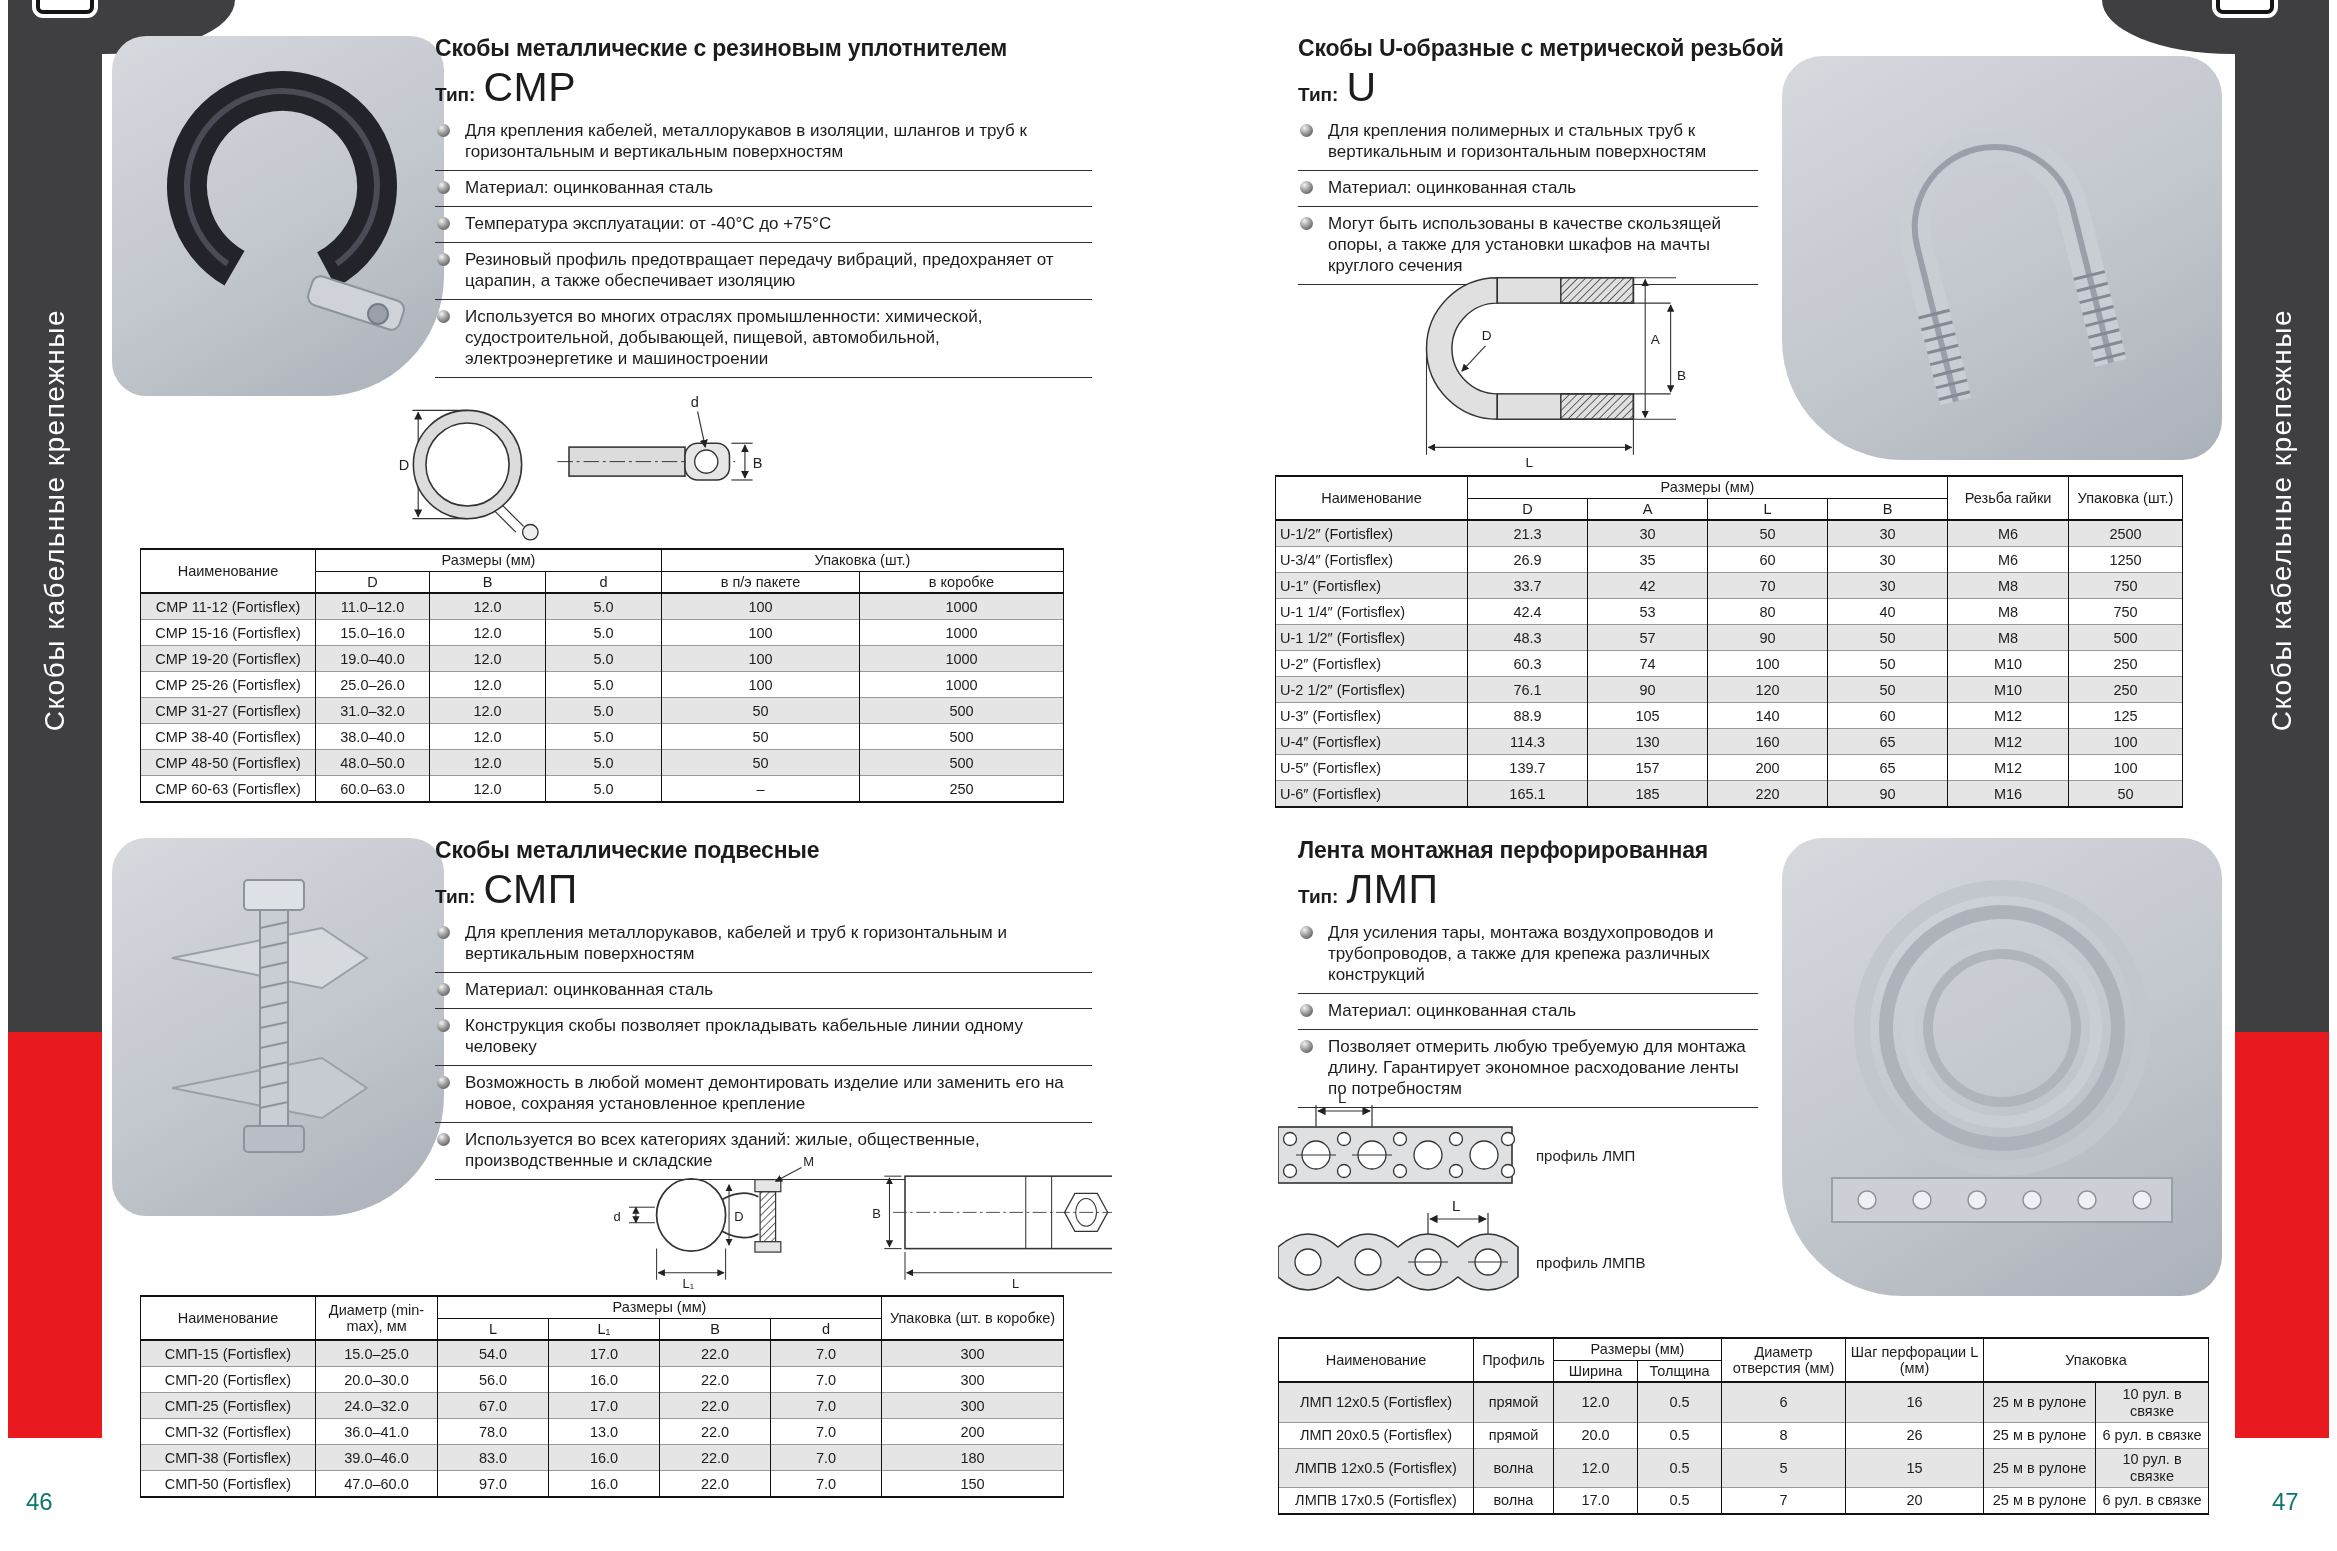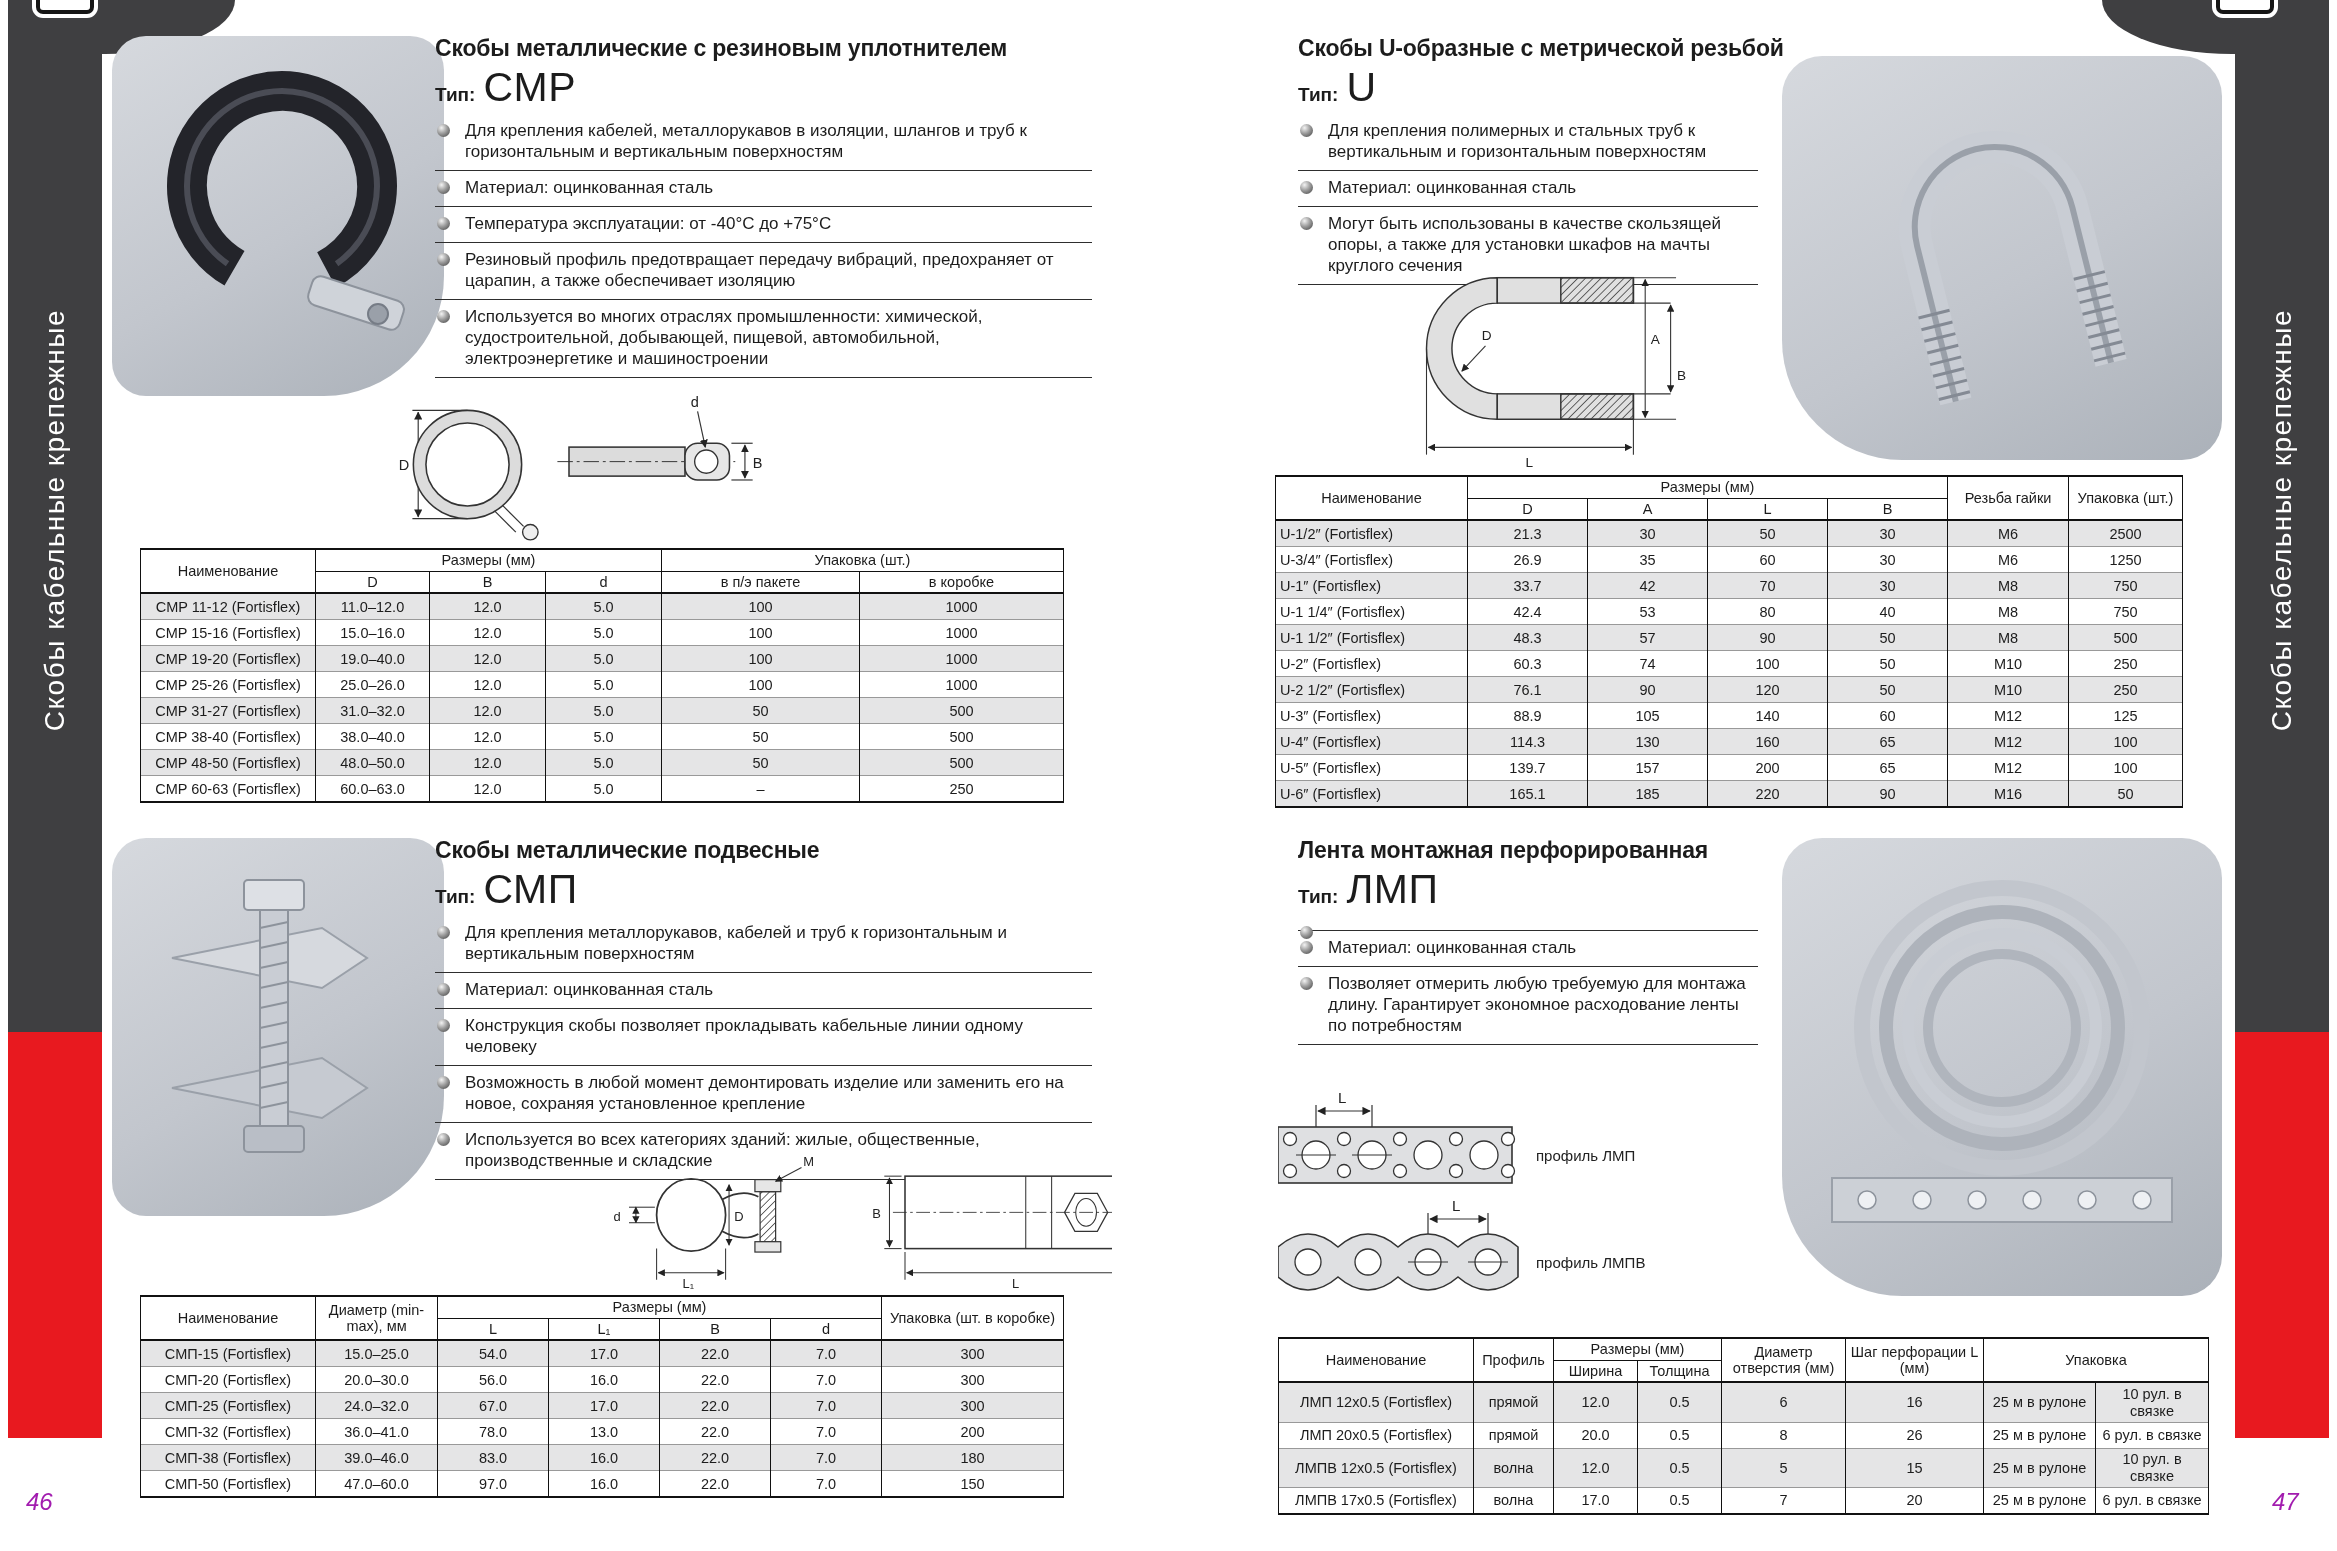--- a/index.html
+++ b/index.html
@@ -12,21 +12,21 @@
   .corner-left{left:8px;border-bottom-right-radius:130px 54px;}
   .corner-right{left:2102px;border-bottom-left-radius:130px 54px;}
   .tab{position:absolute;top:0;height:14px;width:58px;background:#fff;border:4px solid #151515;border-top:none;
        box-shadow:0 0 0 4px #fff;border-radius:0 0 7px 7px;box-sizing:border-box;}
   .tab-left{left:36px;} .tab-right{left:2216px;}
   .redblock{position:absolute;top:1032px;width:94px;height:406px;background:#e8191f;}
   .red-left{left:8px;} .red-right{left:2235px;}
   .sidetext{position:absolute;top:230px;width:94px;height:580px;display:flex;align-items:center;justify-content:center;}
   .sidetext-left{left:8px;} .sidetext-right{left:2235px;}
   .sidetext span{writing-mode:vertical-rl;transform:rotate(180deg);color:#fff;font-size:28px;letter-spacing:1.5px;white-space:nowrap;}
-  .pagenum{position:absolute;top:1488px;font-size:24px;color:#a21caf;font-style:italic;}
+  .pagenum{position:absolute;top:1488px;font-size:24px;color:#0f766e;}
   .pagenum-left{left:26px;} .pagenum-right{left:2272px;}
   
   .photo{position:absolute;background:linear-gradient(150deg,#d6d9de 0%,#c2c6cd 55%,#abb1b9 100%);}
   .photo-cmp{left:112px;top:36px;width:332px;height:360px;border-radius:34px 34px 120px 34px;}
   .photo-smp{left:112px;top:838px;width:332px;height:378px;border-radius:34px 34px 120px 34px;}
   .photo-u{left:1782px;top:56px;width:440px;height:404px;border-radius:40px 40px 40px 120px;}
   .photo-lmp{left:1782px;top:838px;width:440px;height:458px;border-radius:40px 40px 40px 120px;}
   .photo svg{width:100%;height:100%;display:block;}
   
   .sec{position:absolute;margin-left:20px;}
@@ -608,21 +608,21 @@
     </table>
   </div>
 
   <div class="sec sec-lmp">
     <h2 class="section-title">Лента монтажная перфорированная</h2>
     <div class="typeline">
       <span class="tlabel">Тип:</span>
       <span class="tcode">ЛМП</span>
     </div>
     <ul class="features">
-      <li><span class="dot"></span></li>
+      <li><span class="dot"></span><span>Для усиления тары, монтажа воздухопроводов и трубопроводов, а также для крепежа различных конструкций</span></li>
       <li><span class="dot"></span><span>Материал: оцинкованная сталь</span></li>
       <li><span class="dot"></span><span>Позволяет отмерить любую требуемую для монтажа длину. Гарантирует экономное расходование ленты по потребностям</span></li>
     </ul>
   </div>
 
   <div class="diag diag-lmp">
     <svg width="660" height="230" viewBox="0 0 660 230">
       <line class="dline" x1="38" y1="20" x2="38" y2="75"></line>
       <line class="dline" x1="94" y1="20" x2="94" y2="75"></line>
       <line class="dline" x1="40" y1="26" x2="92" y2="26" marker-start="url(#arr)" marker-end="url(#arr)"></line>

